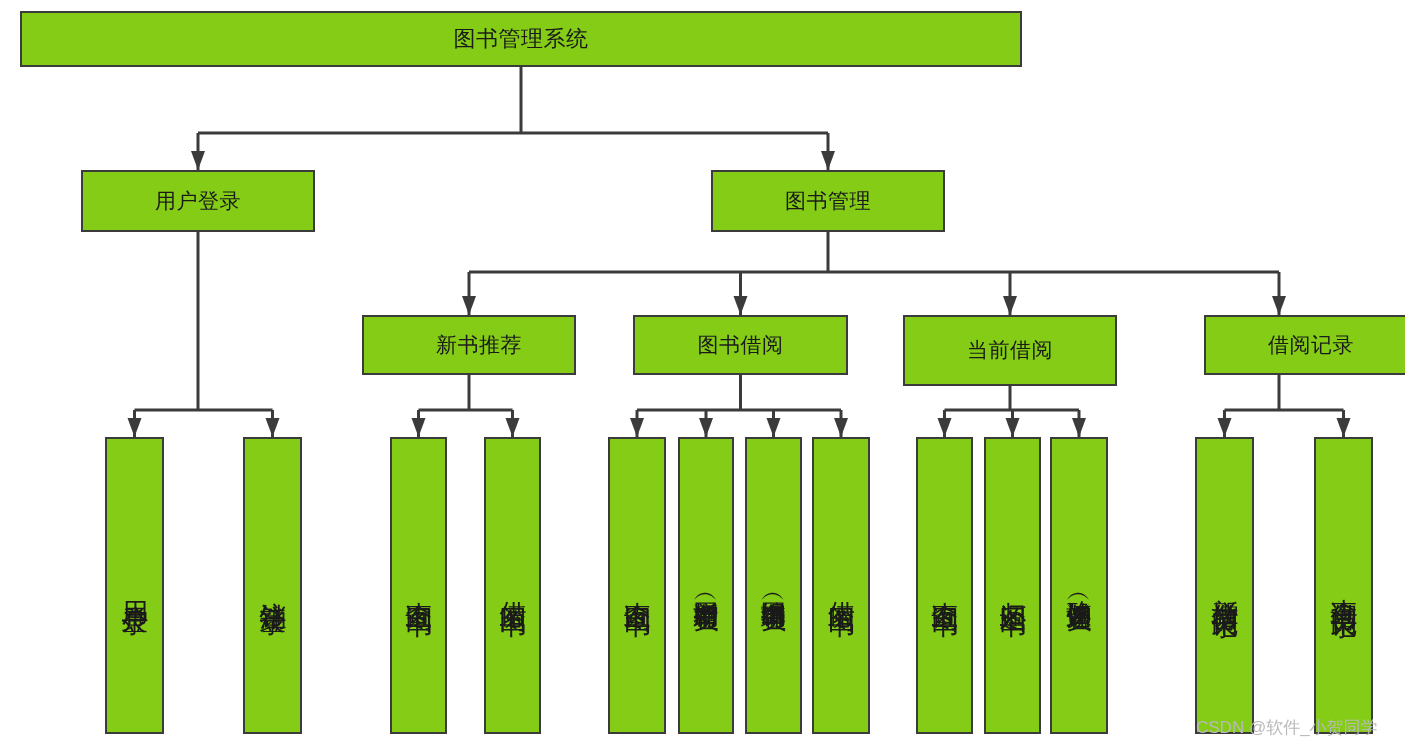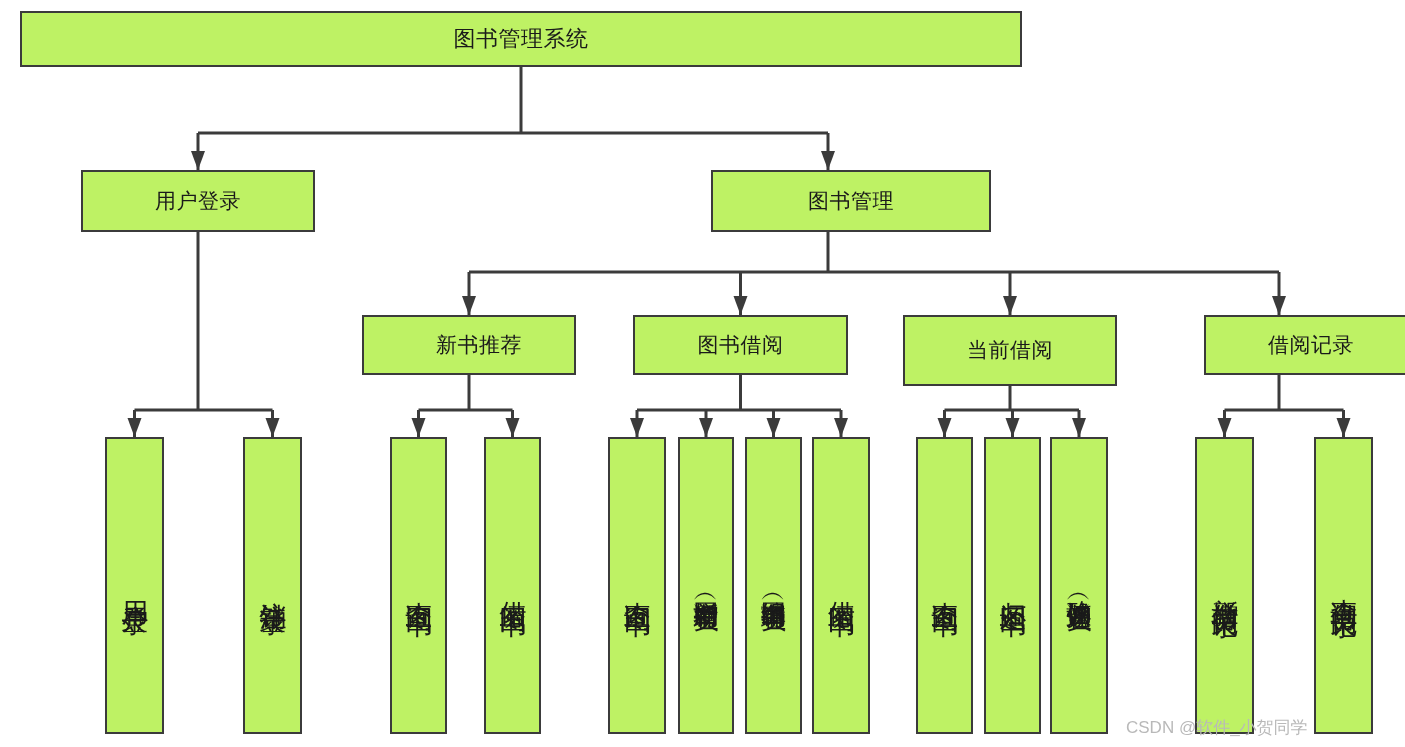--- a/index.html
+++ b/index.html
@@ -23,21 +23,21 @@
     left: 0;
     top: 0;
     width: 1405px;
     height: 747px;
     pointer-events: none;
   }
   .node {
     position: absolute;
     box-sizing: border-box;
     border: 2px solid #3b3b3b;
-    background: #bef264;
+    background: #84cc16;
     display: flex;
     align-items: center;
     justify-content: center;
     color: #1a1a1a;
   }
   .node .node-label {
     display: block;
     text-align: center;
     line-height: 1.18;
     white-space: nowrap;
@@ -137,21 +137,21 @@
       <path d="M 1336.5 418 L 1350.5 418 L 1343.5 437 Z" fill="#3b3b3b"></path>
     </svg>
 
   <div id="nodes-layer">
       <div class="node horiz root" style="left: 20px; top: 11px; width: 1002px; height: 56px;">
         <span class="node-label">图书管理系统</span>
       </div>
       <div class="node horiz" style="left: 81px; top: 170px; width: 234px; height: 62px;">
         <span class="node-label">用户登录</span>
       </div>
-      <div class="node horiz" style="left: 711px; top: 170px; width: 280px; height: 62px; align-items: center;">
+      <div class="node horiz" style="left: 711px; top: 170px; width: 234px; height: 62px; align-items: center;">
         <span class="node-label">图书管理</span>
       </div>
       <div class="node horiz" style="left: 362px; top: 315px; width: 214px; height: 60px; padding-left: 20px;">
         <span class="node-label">新书推荐</span>
       </div>
       <div class="node horiz" style="left: 633px; top: 315px; width: 215px; height: 60px;">
         <span class="node-label">图书借阅</span>
       </div>
       <div class="node horiz" style="left: 903px; top: 315px; width: 214px; height: 71px;">
         <span class="node-label">当前借阅</span>
@@ -193,15 +193,15 @@
         <span class="node-label">确认归还（管理员）</span>
       </div>
       <div class="node vert" style="left: 1195px; top: 437px; width: 59px; height: 297px;">
         <span class="node-label">新增借阅记录</span>
       </div>
       <div class="node vert" style="left: 1314px; top: 437px; width: 59px; height: 297px;">
         <span class="node-label">查询借阅记录</span>
       </div>
     </div>
 
-  <div class="watermark" style="left:1126px; top:716px;">CSDN @软件_小贺同学</div>
+  <div class="watermark" style="left:1196px; top:716px;">CSDN @软件_小贺同学</div>
 
 </div>
 
 </body></html>

